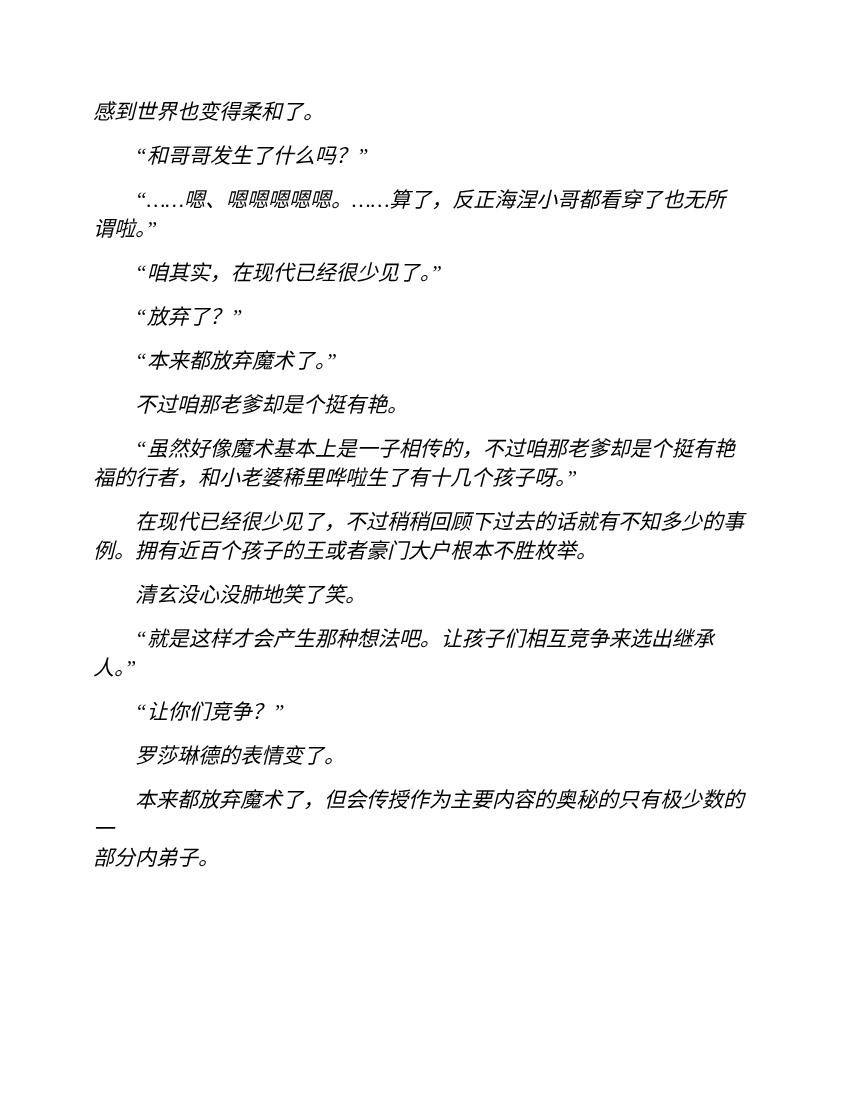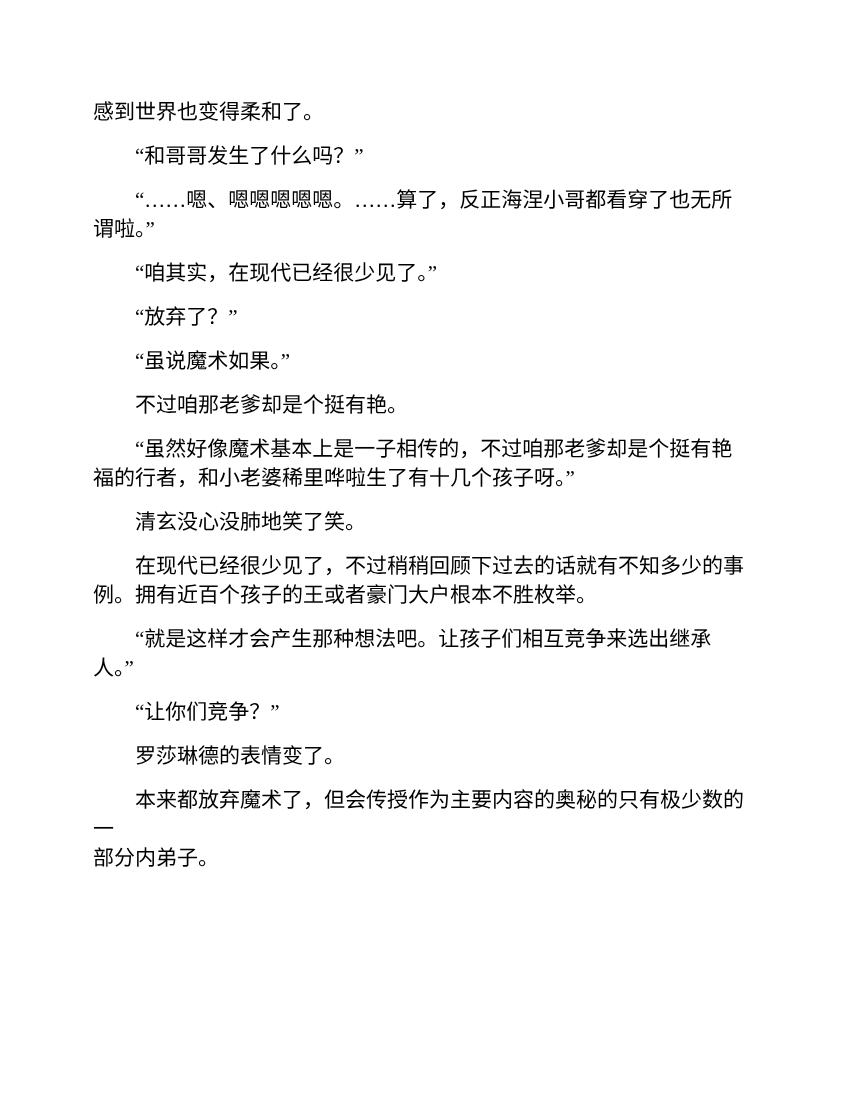--- a/index.html
+++ b/index.html
@@ -13,20 +13,21 @@
     height: 1100px;
     background: #ffffff;
     overflow: hidden;
     box-sizing: border-box;
     padding: 98px 95px 0 93px;
     font-family: "Liberation Serif", "DejaVu Serif", serif;
     font-size: 21px;
     line-height: 29px;
     color: #000000;
     text-align: left;
+    font-style: italic;
   }
   .text-content {
     width: 658px;
   }
   p.para {
     margin: 0 0 15px 0;
     padding: 0;
     white-space: pre-line;      
     word-break: normal;
     line-break: auto;
@@ -40,27 +41,27 @@
 
 <div class="page" style="background: rgb(255, 255, 255); color: rgb(0, 0, 0);">
   <div class="text-content">
 
   <p class="para">感到世界也变得柔和了。</p>
       <p class="para indent">“和哥哥发生了什么吗？”</p>
       <p class="para indent">“……嗯、嗯嗯嗯嗯嗯。……算了，反正海涅小哥都看穿了也无所
 谓啦。”</p>
       <p class="para indent">“咱其实，在现代已经很少见了。”</p>
       <p class="para indent">“放弃了？”</p>
-      <p class="para indent">“虽说魔术如果。”</p>
+      <p class="para indent">“本来都放弃魔术了。”</p>
       <p class="para indent">不过咱那老爹却是个挺有艳。</p>
       <p class="para indent">“虽然好像魔术基本上是一子相传的，不过咱那老爹却是个挺有艳
 福的行者，和小老婆稀里哗啦生了有十几个孩子呀。”</p>
-      <p class="para indent">清玄没心没肺地笑了笑。</p>
       <p class="para indent">在现代已经很少见了，不过稍稍回顾下过去的话就有不知多少的事
 例。拥有近百个孩子的王或者豪门大户根本不胜枚举。</p>
+      <p class="para indent">清玄没心没肺地笑了笑。</p>
       <p class="para indent">“就是这样才会产生那种想法吧。让孩子们相互竞争来选出继承
 人。”</p>
       <p class="para indent">“让你们竞争？”</p>
       <p class="para indent">罗莎琳德的表情变了。</p>
       <p class="para indent">本来都放弃魔术了，但会传授作为主要内容的奥秘的只有极少数的一
 部分内弟子。</p>
     </div>
 </div>
 
 </body></html>

